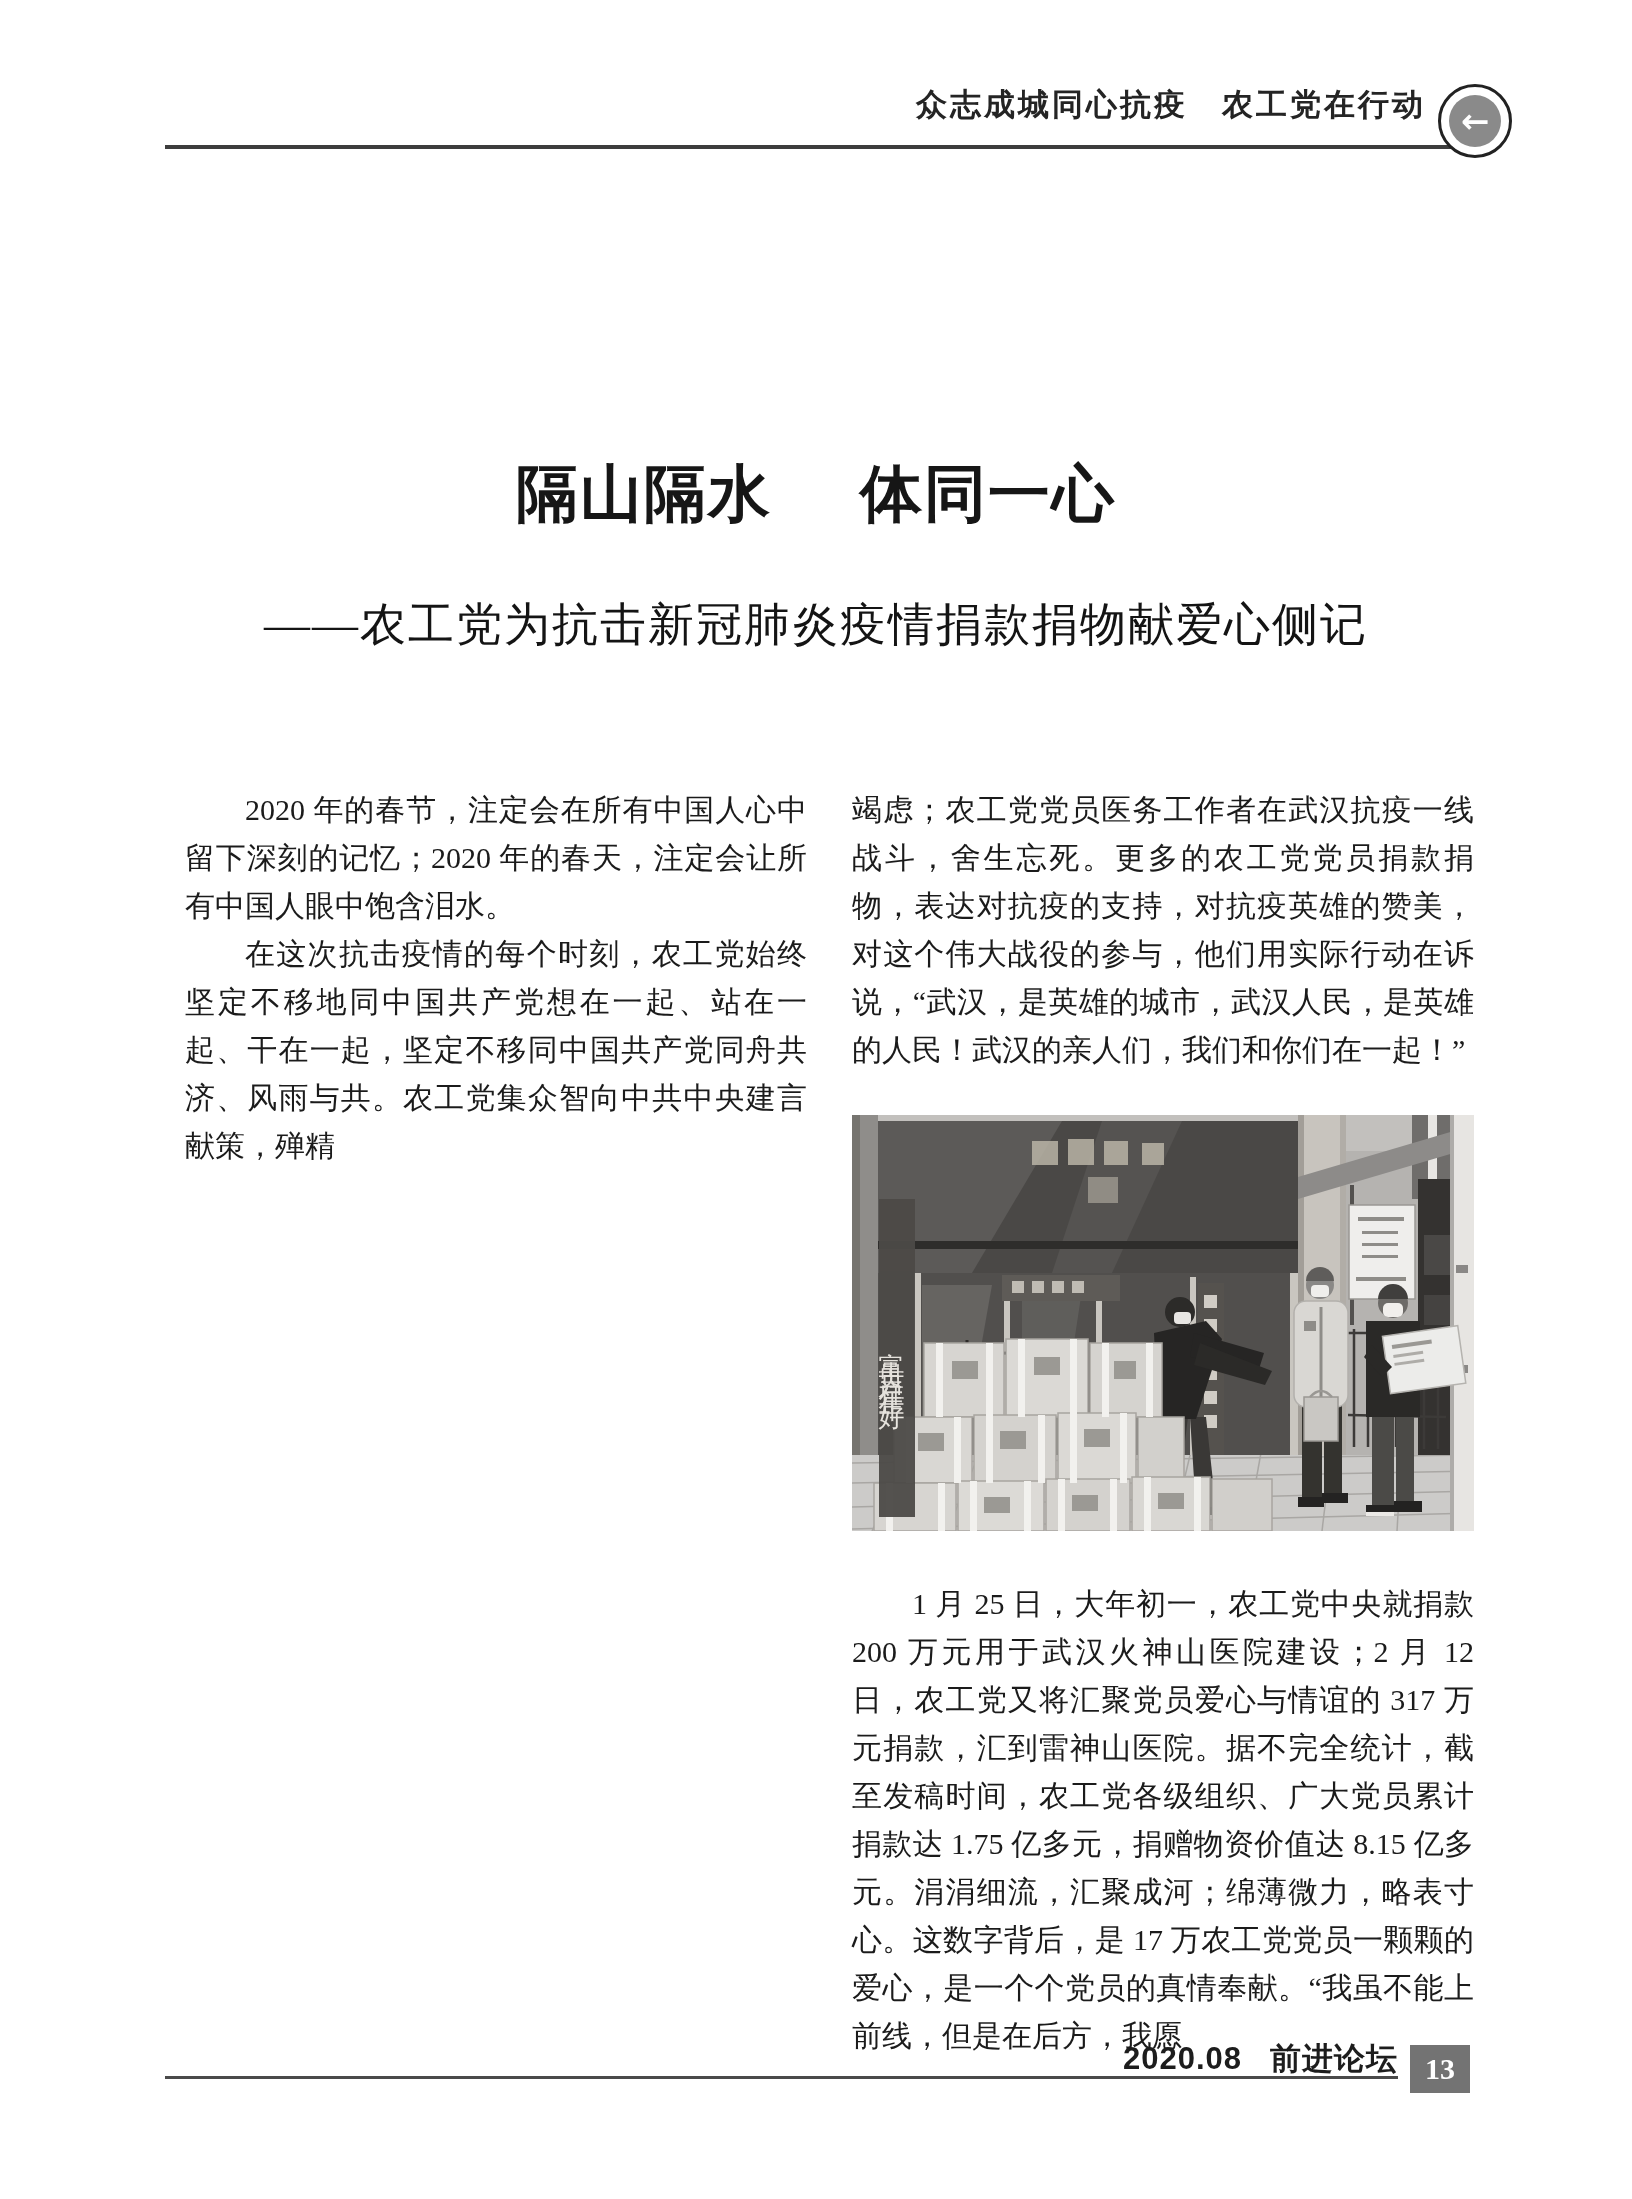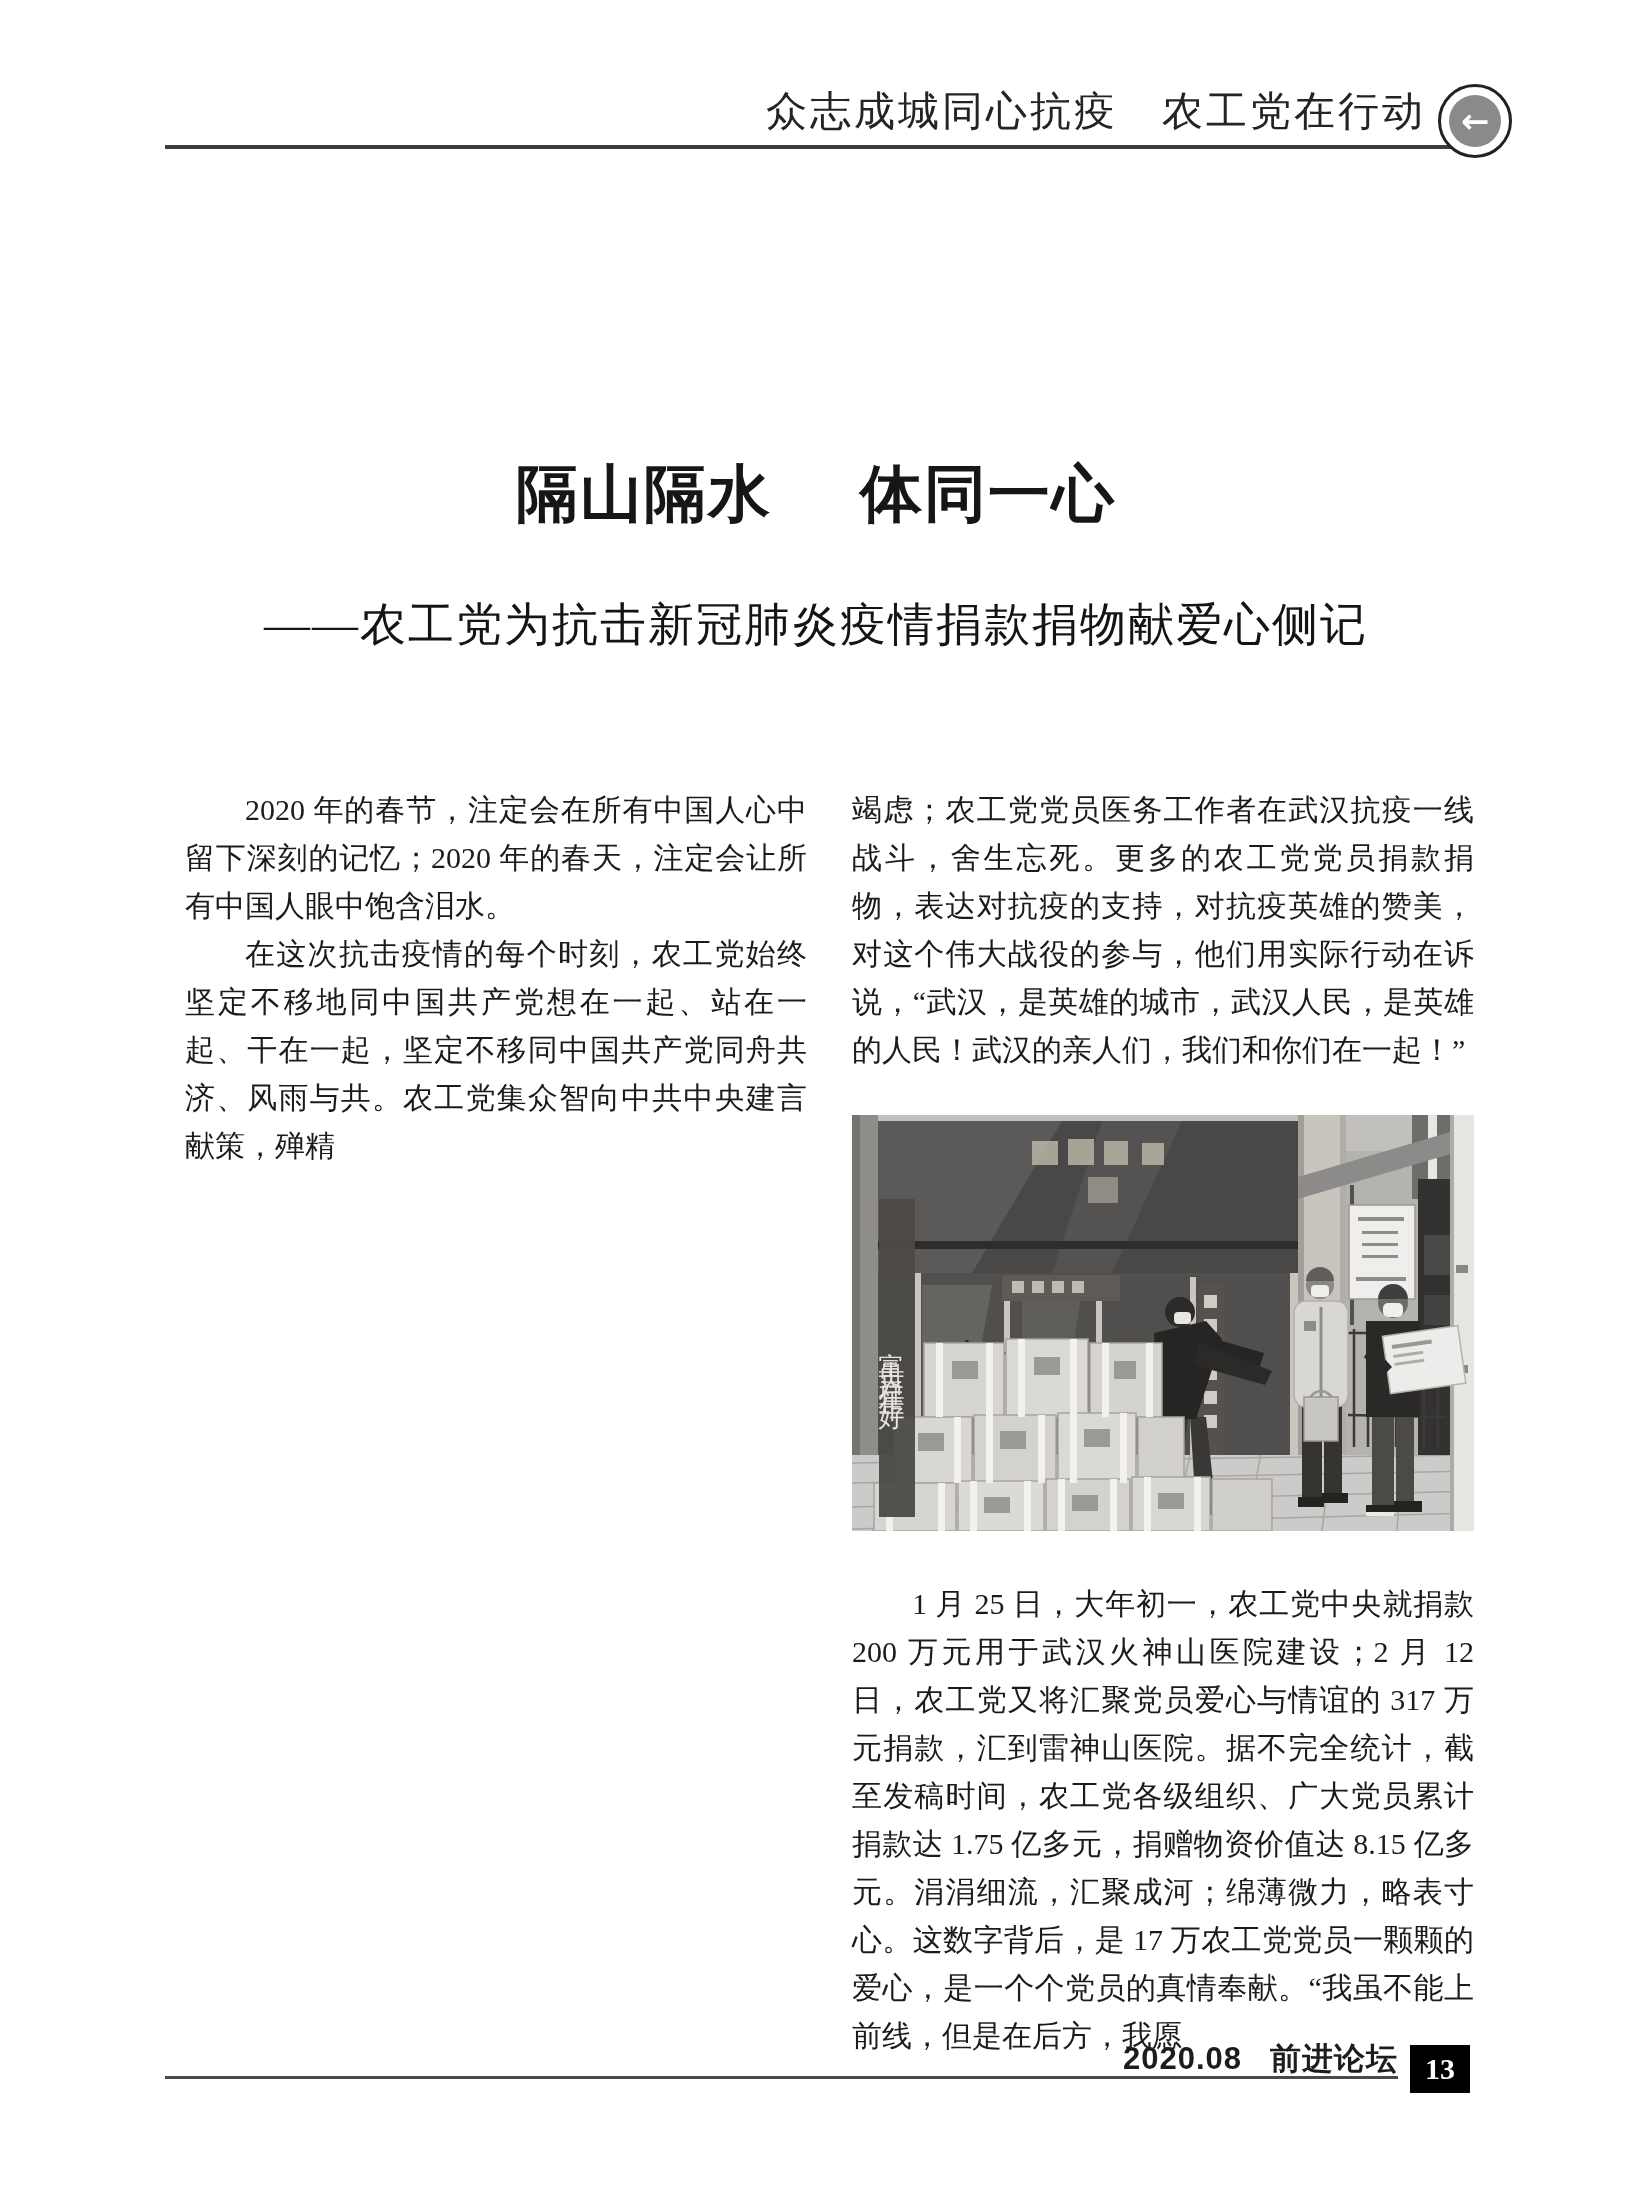--- a/index.html
+++ b/index.html
@@ -6,22 +6,22 @@
   html,body { background:#ffffff; }
   .page {
     position:relative; width:1632px; height:2199px; background:#ffffff;
     overflow:hidden; color:#1c1c1c;
     font-family:"Liberation Serif", serif;
   }
 
   
   .header-slogan {
     position:absolute; top:84px; right:206px;
-    font-family:"Liberation Sans", sans-serif; font-weight:normal;
-    font-size:41px; letter-spacing:3px; color:#242424; white-space:nowrap;
+    font-family:"Liberation Sans", sans-serif; font-weight:bold;
+    font-size:31px; letter-spacing:3px; color:#242424; white-space:nowrap;
   }
   .header-rule {
     position:absolute; top:145px; left:165px; width:1300px; height:4px;
     background:#3d3d3d; z-index:1;
   }
   .header-icon {
     position:absolute; top:84px; left:1438px; width:74px; height:74px;
     border:3px solid #222; border-radius:50%; background:#fff;
     display:flex; align-items:center; justify-content:center; z-index:2;
   }
@@ -76,21 +76,21 @@
     background:#4a4a4a;
   }
   .footer-text {
     position:absolute; top:2038px; right:234px; white-space:nowrap;
     font-family:"Liberation Sans", sans-serif; font-weight:bold;
     font-size:31px; color:#1d1d1d; letter-spacing:1px;
   }
   .footer-text .footer-issue { margin-right:28px; }
   .page-badge {
     position:absolute; top:2045px; left:1410px; width:60px; height:48px;
-    background:#000000; color:#ffffff; display:flex; align-items:center;
+    background:#737373; color:#ffffff; display:flex; align-items:center;
     justify-content:center; font-family:"Liberation Serif", serif;
     font-weight:bold; font-size:30px;
   }
 </style>
 </head>
 <body>
 
 <div class="page">
 
   <div class="header-slogan">众志成城同心抗疫　农工党在行动</div>

